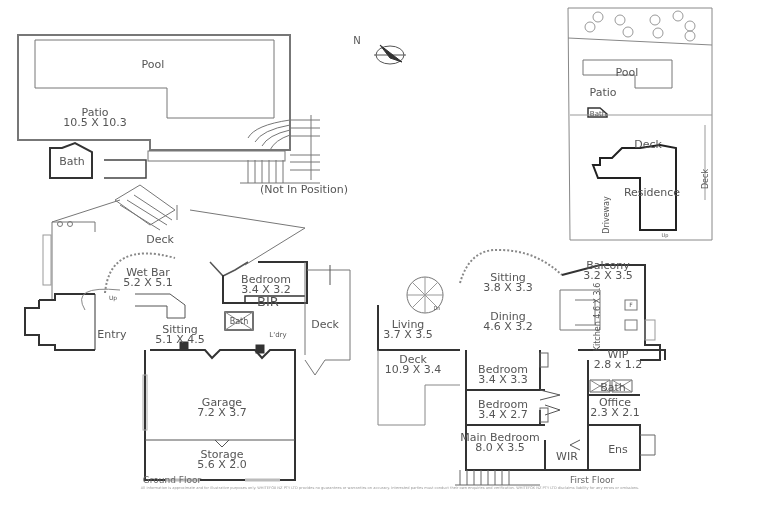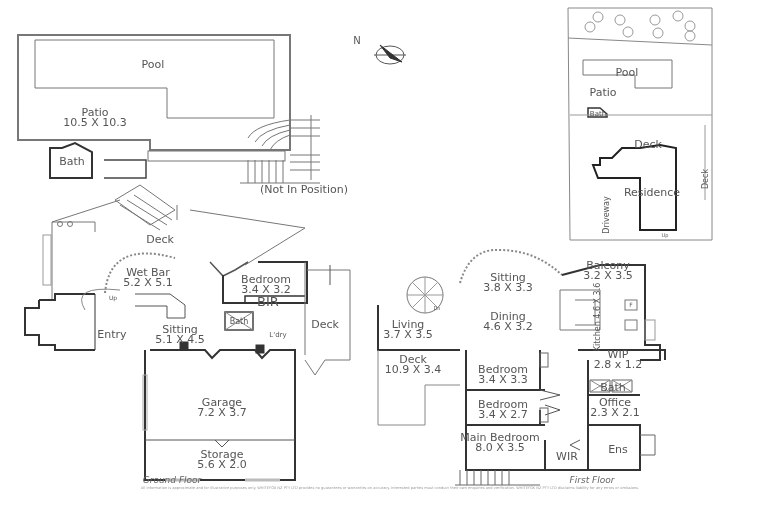--- a/index.html
+++ b/index.html
@@ -1,20 +1,20 @@
 <!DOCTYPE html>
 <html><head>
 <meta charset="utf-8">
 <style>
   html, body { margin: 0; padding: 0; background: #ffffff; }
   body { width: 768px; height: 512px; position: relative; overflow: hidden; font-family: "DejaVu Sans", sans-serif; color: #555; }
   svg#plan { position: absolute; left: 0; top: 0; }
   .lbl { position: absolute; font-family: "DejaVu Sans", sans-serif; font-size: 11px; color: #555; text-align: center; line-height: 10px; white-space: nowrap; transform: translateX(-50%); }
   .lbl .dim { display: block; }
-  .title { font-size: 9px; color: #666; font-style: italic; }
+  .title { font-size: 9px; color: #666; }
   .disclaimer { position: absolute; left: 110px; top: 486px; width: 560px; font-size: 3.6px; line-height: 5px; color: #999; text-align: center; }
   .vert { transform: translateX(-50%) rotate(-90deg); }
 </style>
 </head>
 <body>
 
 <svg id="plan" width="768" height="512" viewBox="0 0 768 512" xmlns="http://www.w3.org/2000/svg" fill="none" stroke="#666" stroke-width="1">
 
   <g>
     <path d="M18 35 H290 V150 H150 V140 H18 Z" stroke="#777" stroke-width="2"></path>

